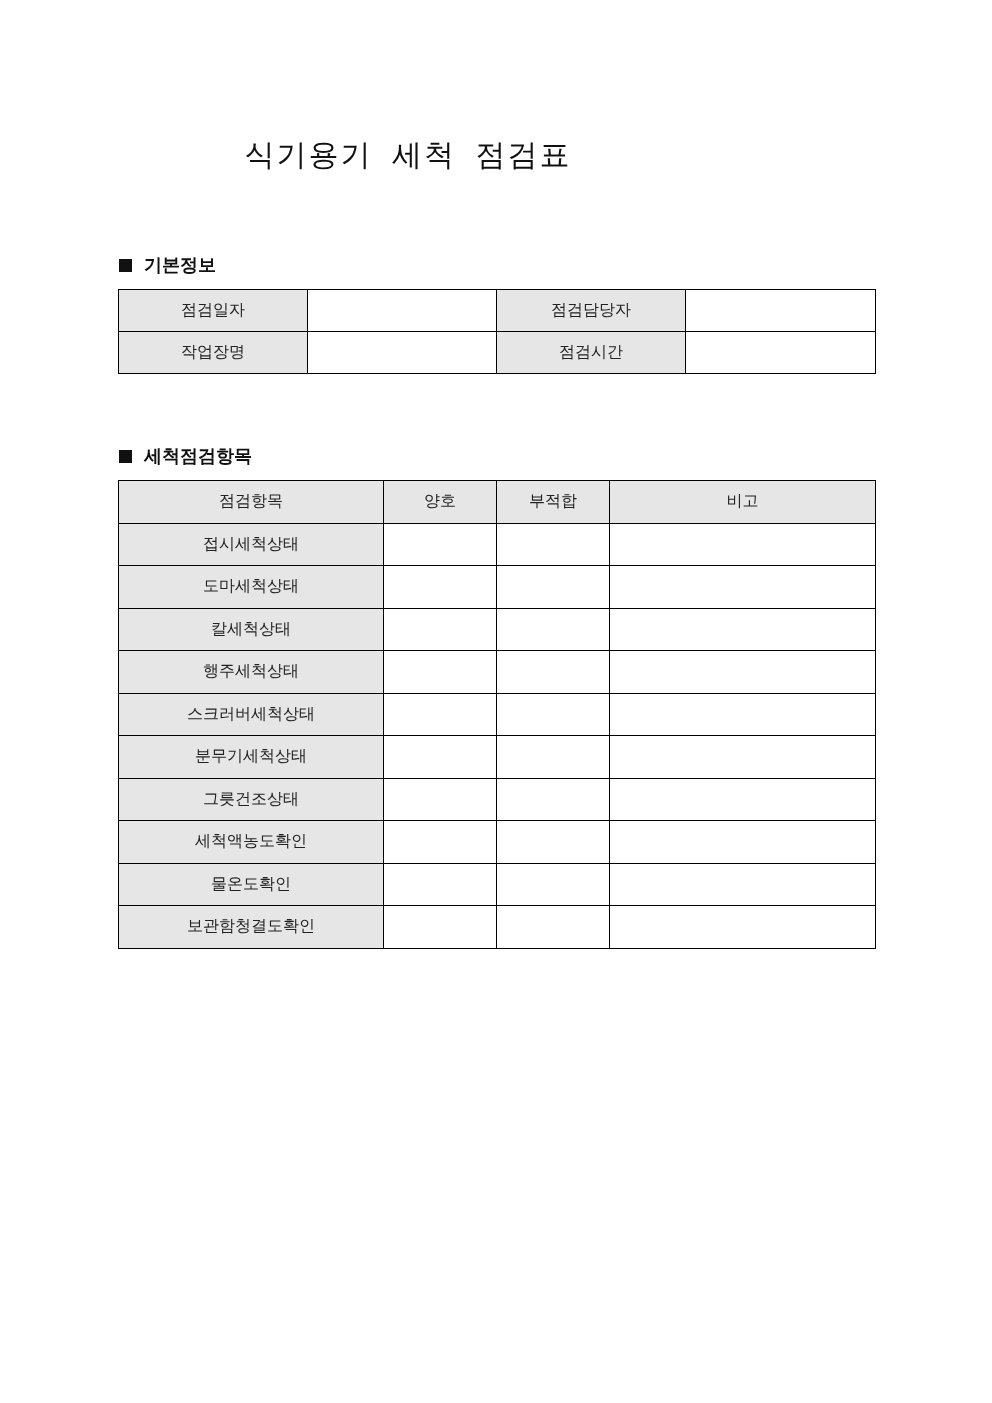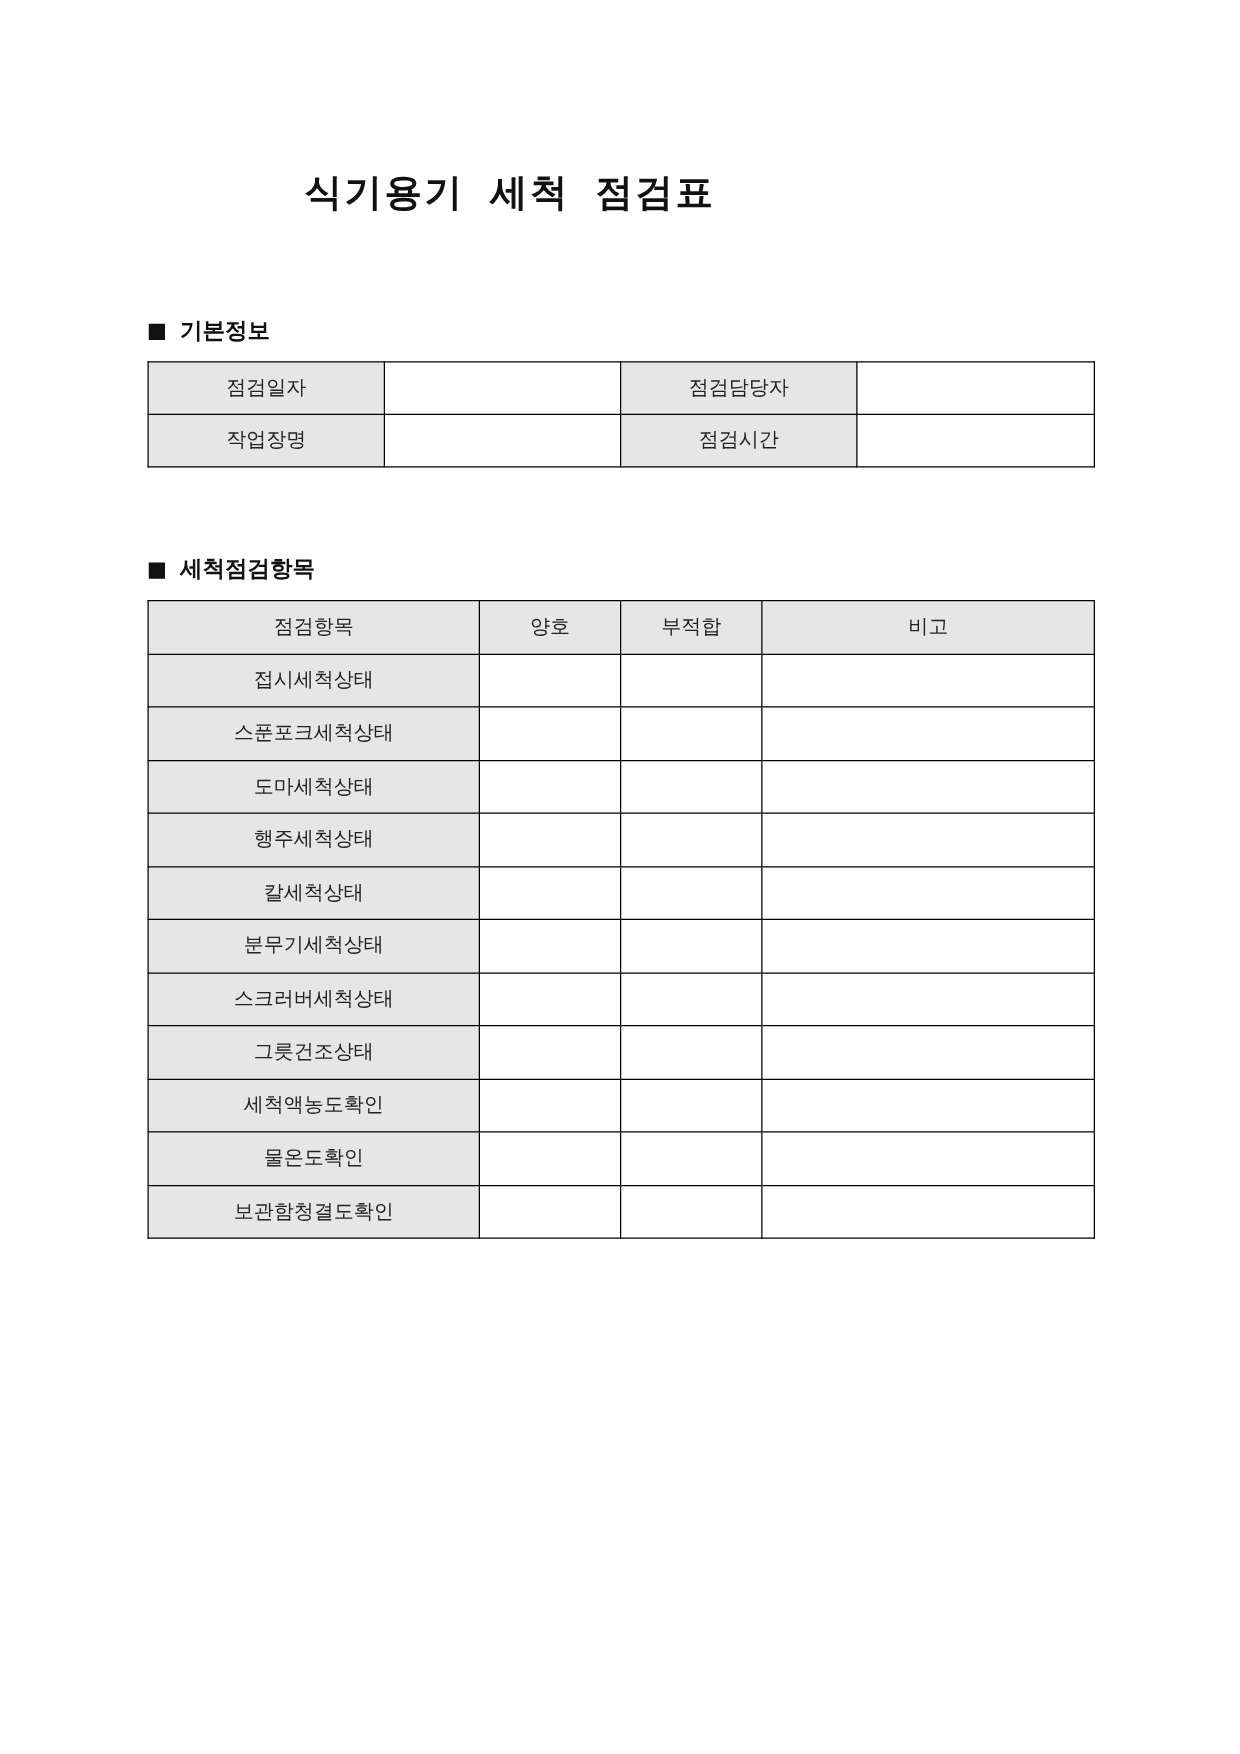--- a/index.html
+++ b/index.html
@@ -14,21 +14,21 @@
       font-family: "DejaVu Sans", "Liberation Sans", sans-serif;
       color: #111111;
     }
     .title {
       position: absolute;
       top: 134px;
       left: 0;
       width: 816px;
       text-align: center;
       font-size: 30px;
-      font-weight: bold;
+      font-weight: normal;
       letter-spacing: 2px;
       word-spacing: 8px;
       line-height: 42px;
     }
     .section-heading {
       position: absolute;
       left: 119px;
       font-size: 18px;
       font-weight: bold;
       line-height: 24px;
@@ -130,51 +130,45 @@
     </tr>
   </thead>
   <tbody id="check-body">
       <tr>
         <td class="gray">접시세척상태</td>
         <td></td>
         <td></td>
         <td></td>
       </tr>
       <tr>
-        <td class="gray">스푼포크세척상태</td>
+        <td class="gray">도마세척상태</td>
         <td></td>
         <td></td>
         <td></td>
       </tr>
       <tr>
-        <td class="gray">도마세척상태</td>
+        <td class="gray">칼세척상태</td>
         <td></td>
         <td></td>
         <td></td>
       </tr>
       <tr>
         <td class="gray">행주세척상태</td>
         <td></td>
         <td></td>
         <td></td>
       </tr>
       <tr>
-        <td class="gray">칼세척상태</td>
+        <td class="gray">스크러버세척상태</td>
         <td></td>
         <td></td>
         <td></td>
       </tr>
       <tr>
         <td class="gray">분무기세척상태</td>
-        <td></td>
-        <td></td>
-        <td></td>
-      </tr>
-      <tr>
-        <td class="gray">스크러버세척상태</td>
         <td></td>
         <td></td>
         <td></td>
       </tr>
       <tr>
         <td class="gray">그릇건조상태</td>
         <td></td>
         <td></td>
         <td></td>
       </tr>

